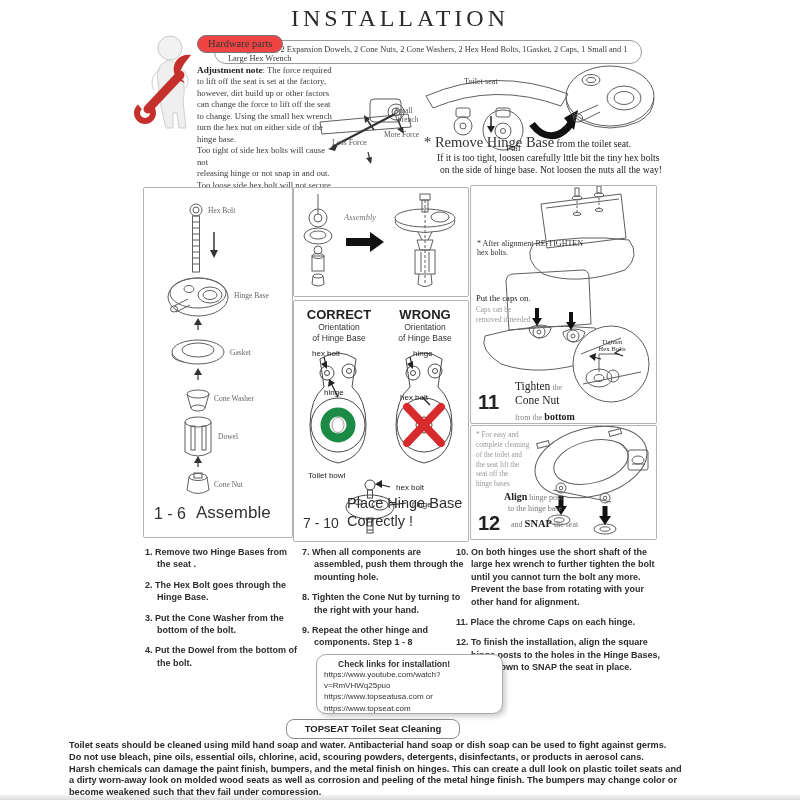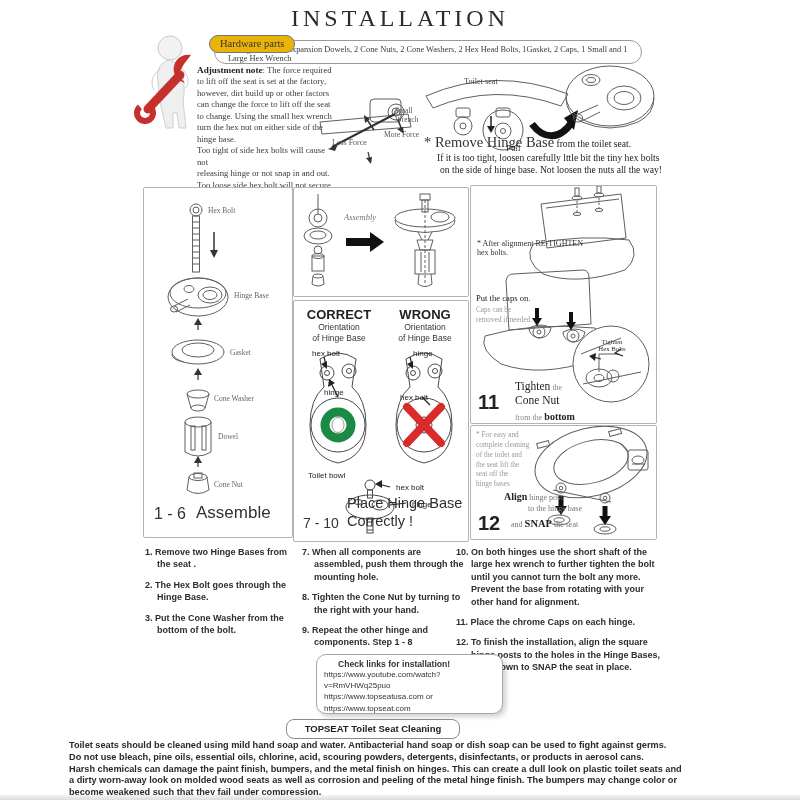--- a/index.html
+++ b/index.html
@@ -5,22 +5,22 @@
   html,body{margin:0;padding:0;background:#fff;}
   #sheet{position:relative;width:800px;height:800px;background:#fff;overflow:hidden;
          font-family:"Liberation Serif",serif;color:#333;}
   .abs{position:absolute;}
   .serif{font-family:"Liberation Serif",serif;}
   .pre{white-space:pre-line;}
   
   #title{top:5px;left:0;width:800px;text-align:center;font-size:24px;letter-spacing:4px;color:#2b2b2b;}
   #hw-banner{left:214px;top:40px;width:426px;height:22px;border:1px solid #9a9a9a;border-radius:12px;}
   #hw-list{left:228px;top:45px;width:405px;font-size:8.4px;color:#3a3a3a;}
-  #hw-pill{left:209px;top:35px;height:14px;padding:1px 10px;border:1px solid #777;border-radius:9px;
-           background:#eab308;font-size:10.5px;color:#333;line-height:14px;}
+  #hw-pill{left:197px;top:35px;height:14px;padding:1px 10px;border:1px solid #777;border-radius:9px;
+           background:#ef4444;font-size:10.5px;color:#333;line-height:14px;}
   #adj-note{left:197px;top:64px;width:141px;font-size:8.7px;line-height:1.32;color:#3b3b3b;}
   #adj-note b{font-size:9.2px;color:#222;}
   .tinylbl{font-size:7.5px;color:#555;line-height:1.15;}
   #remove-block{left:424px;top:133px;width:240px;color:#222;}
   #remove-block .big{font-size:14.5px;color:#333;}
   #remove-block .small{font-size:9.6px;}
   #remove-l2{margin-left:13px;font-size:9.6px;margin-top:1px;}
   #remove-l3{margin-left:16px;font-size:9.6px;margin-top:1px;}
   
   .box{border:1px solid #b3b3b3;border-radius:2px;background:#fff;}
@@ -389,30 +389,31 @@
       <polygon points="92,99 86,90 98,90" fill="#111"></polygon>
     </svg>
     <div class="abs serif pre graynote" style="left:5px;top:4px">* For easy and
 complete cleaning
 of the toilet and
 the seat lift the
 seat off the
 hinge bases</div>
     <div class="abs serif" style="left:33px;top:60px">
       <div><span style="font-size:10px;font-weight:bold;color:#222">Align</span><span style="font-size:8px;color:#777"> hinge post</span></div>
-      <div style="font-size:8px;color:#777;margin-left:24px">to the hinge base</div>
+      <div style="font-size:8px;color:#777;margin-left:4px">to the hinge base</div>
       <div style="margin-left:7px"><span style="font-size:8px;color:#777">and </span><span style="font-size:10.5px;font-weight:bold;color:#222">SNAP</span><span style="font-size:8px;color:#777"> the seat</span></div>
     </div>
     <div class="stepnum" style="left:7px;top:86px">12</div>
   </div>
 
   <div id="col1" class="ins-col">
     <div class="ins">1. Remove two Hinge Bases from the seat .</div>
     <div class="ins">2. The Hex Bolt goes through the Hinge Base.</div>
     <div class="ins">3. Put the Cone Washer from the bottom of the bolt.</div>
+    <div class="ins">4. Put the Dowel from the bottom of the bolt.</div>
   </div>
   <div id="col2" class="ins-col">
     <div class="ins">7.  When all components  are assembled, push them through the mounting hole.</div>
     <div class="ins">8.  Tighten the Cone Nut by turning to the right with your hand.</div>
     <div class="ins">9.  Repeat the other hinge and components. Step 1 - 8</div>
   </div>
   <div id="col3" class="ins-col">
     <div class="ins" style="padding-left:15px;text-indent:-15px">10. On both hinges use the short shaft of the large hex wrench to further tighten the bolt until you cannot turn the bolt any more.   Prevent the base from rotating with your other hand for alignment.</div>
     <div class="ins" style="padding-left:15px;text-indent:-15px">11.  Place the chrome Caps on each hinge.</div>
     <div class="ins" style="padding-left:15px;text-indent:-15px">12.  To finish the installation, align the square hinge posts to the holes in the Hinge Bases, push down to SNAP the seat in place.</div>

